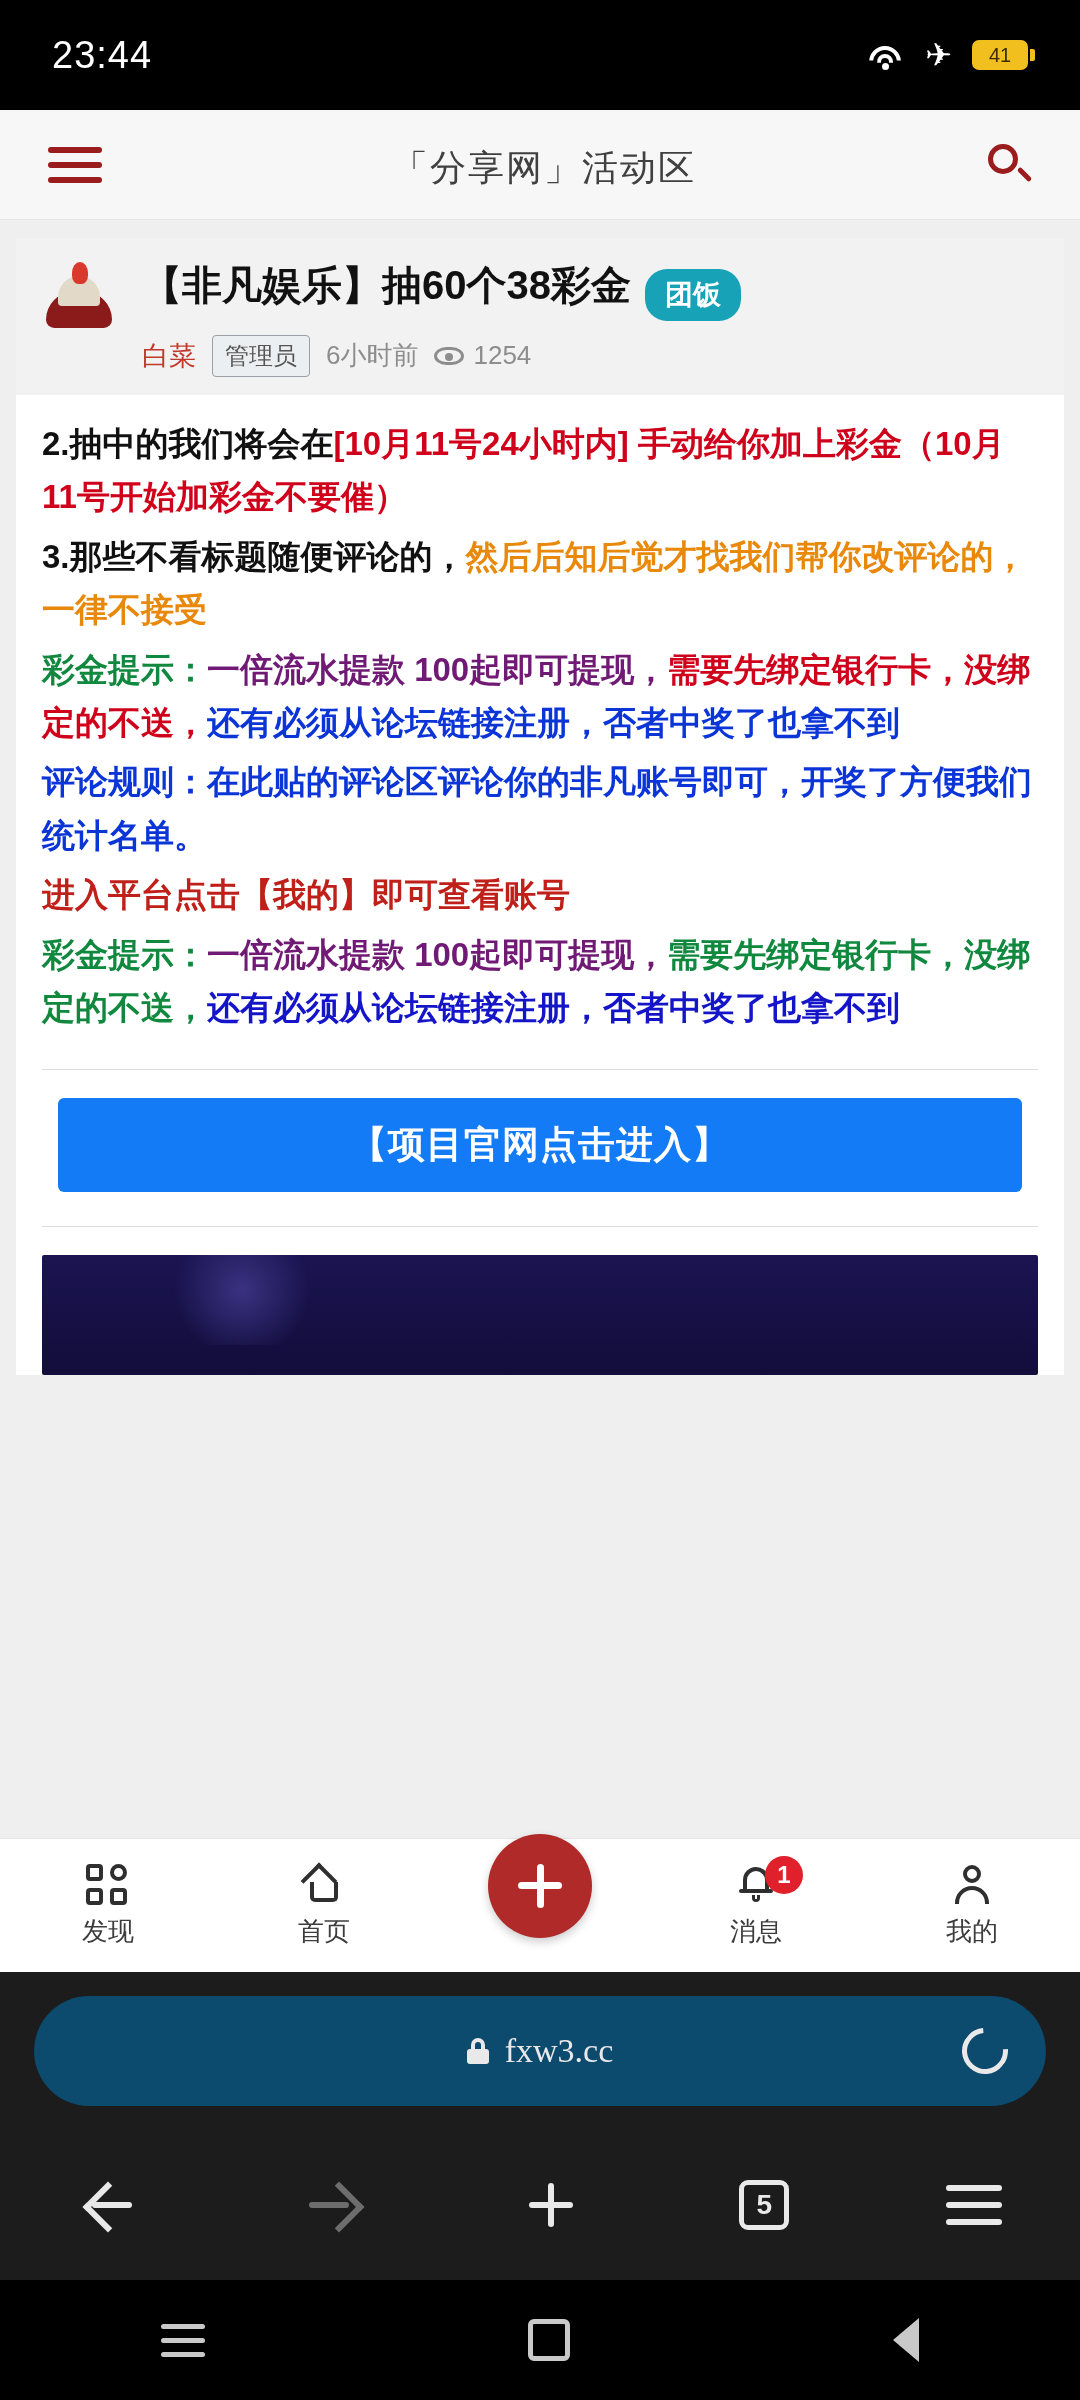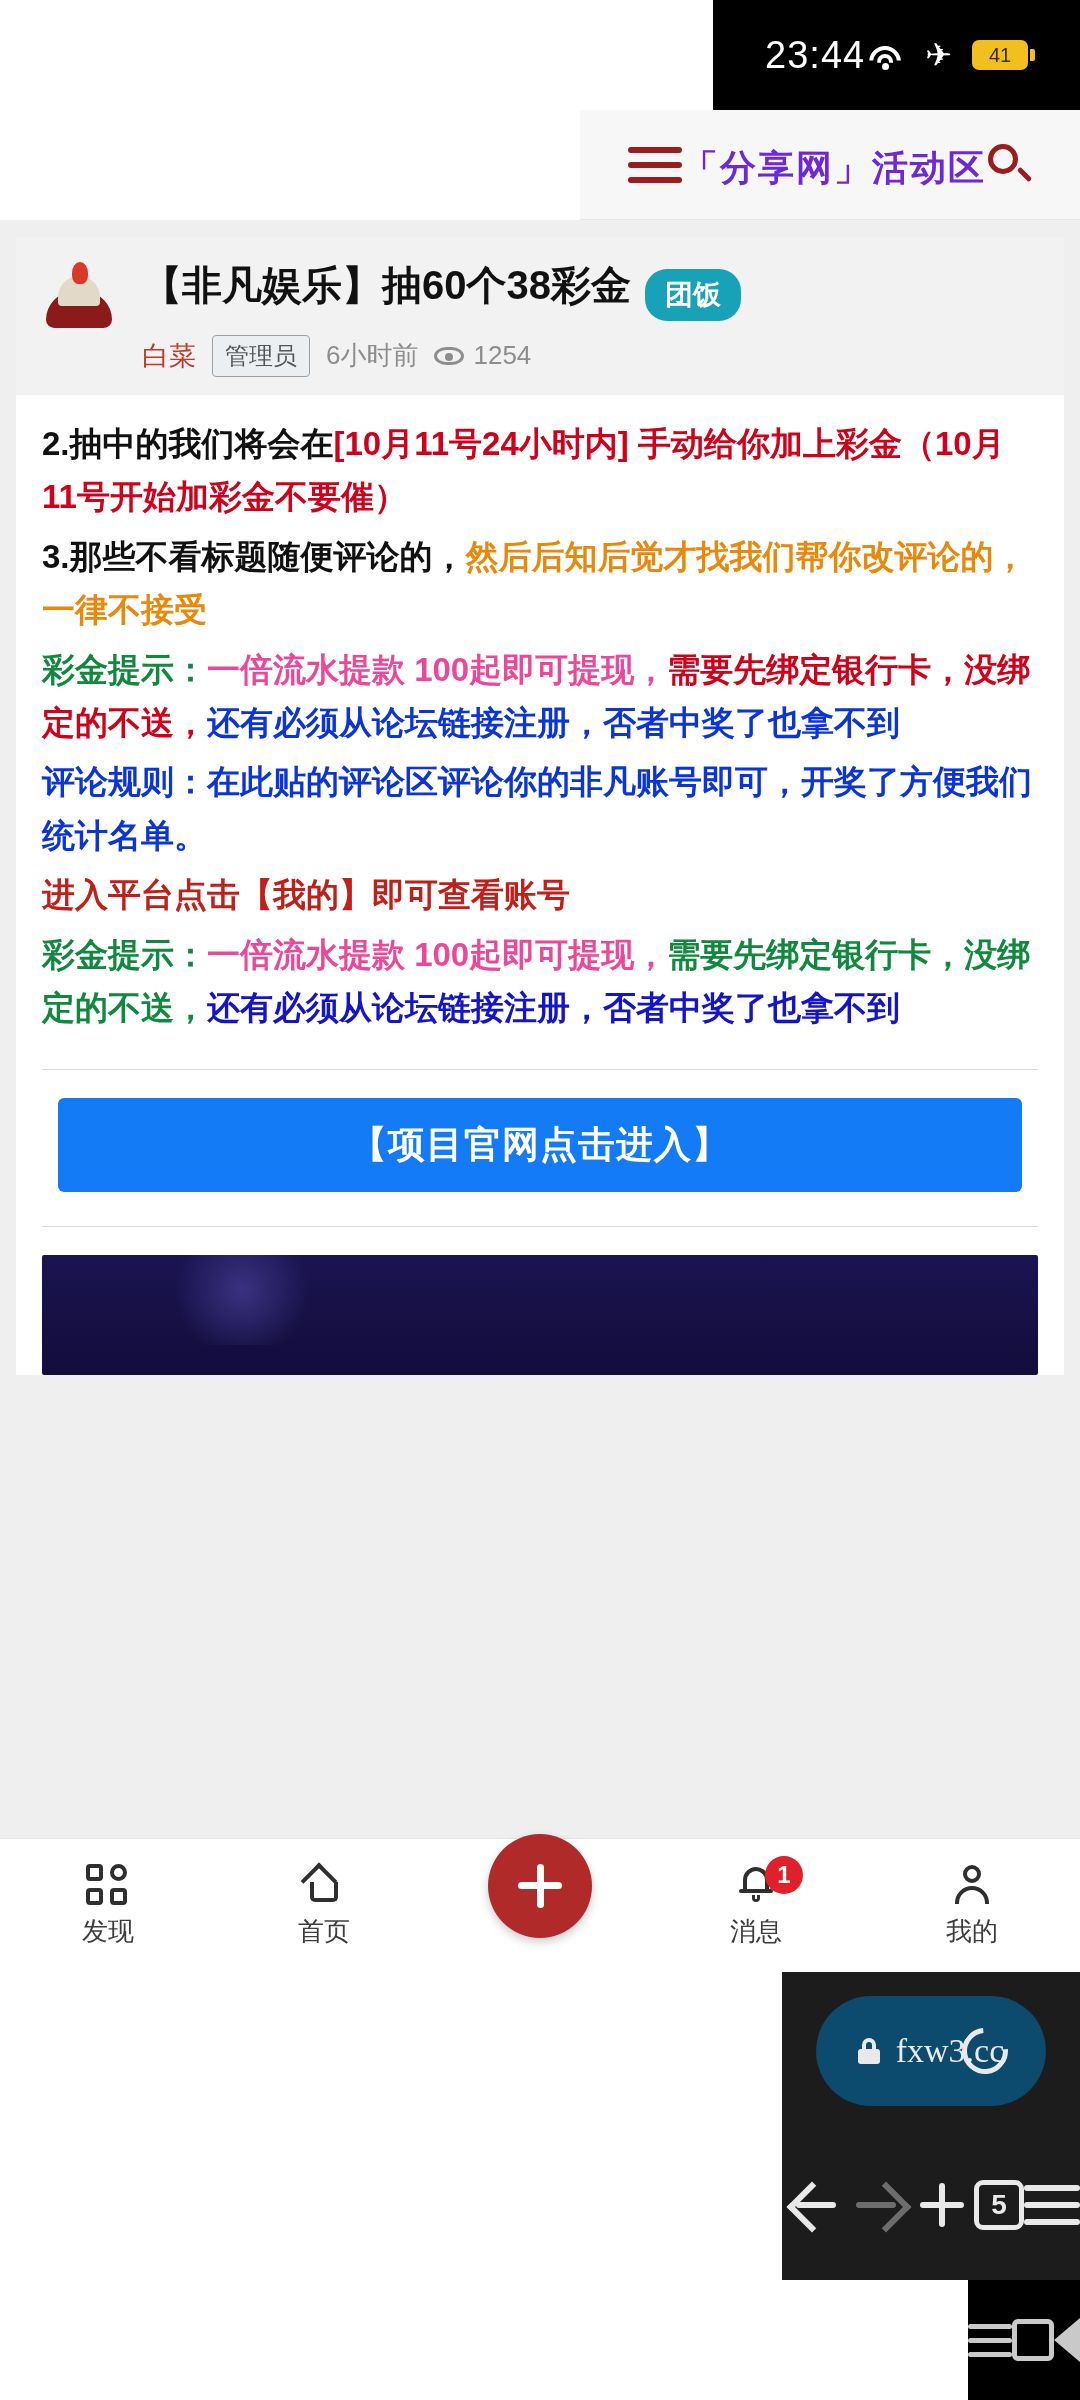--- a/index.html
+++ b/index.html
@@ -2,21 +2,21 @@
 <html><head>
 <meta charset="utf-8">
 <style>
   * { margin:0; padding:0; box-sizing:border-box; }
   html, body {
     width:1080px; height:2400px;
     background:#000;
     font-family:"Liberation Sans", sans-serif;
     overflow:hidden;
   }
-  .phone { width:1080px; height:2400px; position:relative; background:#fff; display:flex; flex-direction:column;align-items:flex-end; }
+  .phone { width:1080px; height:2400px; position:relative; background:#fff; display:flex; flex-direction:column; }
 
   
   .statusbar {
     height:110px; background:#000; color:#fff;
     display:flex; align-items:center; justify-content:space-between;
     padding:0 52px;
     flex:0 0 auto;
   }
   .status-time { font-size:38px; letter-spacing:1px; }
   .status-right { display:flex; align-items:center; gap:20px; }
@@ -34,21 +34,21 @@
   
   .appbar {
     height:110px; background:#f7f7f7;
     display:flex; align-items:center; justify-content:space-between;
     padding:0 48px;
     border-bottom:1px solid #e6e6e6;
     flex:0 0 auto;
   }
   .hamburger { width:54px; display:flex; flex-direction:column; gap:9px; cursor:pointer; }
   .hamburger span { display:block; height:6px; background:#9b1c1c; border-radius:3px; }
-  .appbar-title { font-size:36px; color:#6d28d9; letter-spacing:2px; font-weight:700;margin-top:7px; }
+  .appbar-title { font-size:36px; color:#404040; letter-spacing:2px; font-weight:400;margin-top:7px; }
   .search-icon { width:46px; height:46px; position:relative; }
   .search-icon .ring{
     position:absolute; left:2px; top:2px; width:30px; height:30px;
     border:5px solid #9b1c1c; border-radius:50%;
   }
   .search-icon .handle{
     position:absolute; left:30px; top:30px; width:17px; height:5px;
     background:#9b1c1c; transform:rotate(45deg); border-radius:3px;
   }
 
@@ -96,21 +96,21 @@
     position:relative; display:inline-block;
   }
   .eye:after{ content:""; position:absolute; left:8px; top:3px; width:8px; height:8px; border-radius:50%; background:#8d8d8d; }
 
   .post-body { padding:22px 26px 0 26px; }
   .p { font-size:33px; line-height:1.62; margin-bottom:6px; font-weight:700; }
   .c-black { color:#111; }
   .c-red { color:#d0021b; }
   .c-orange { color:#e8890c; }
   .c-green { color:#10893e; }
-  .c-purple { color:#ec4899; }
+  .c-purple { color:#701a75; }
   .c-blue { color:#0b35d6; }
   .c-darkred { color:#c0201a; }
   .c-navy { color:#1414c9; }
 
   .divider { height:1px; background:#dcdcdc; margin:34px 26px 28px 26px; }
 
   .cta {
     margin:0 42px; height:94px; background:#127bf5; color:#fff;
     border-radius:6px; display:flex; align-items:center; justify-content:center;
     font-size:37px; font-weight:700; letter-spacing:1px; cursor:pointer;

